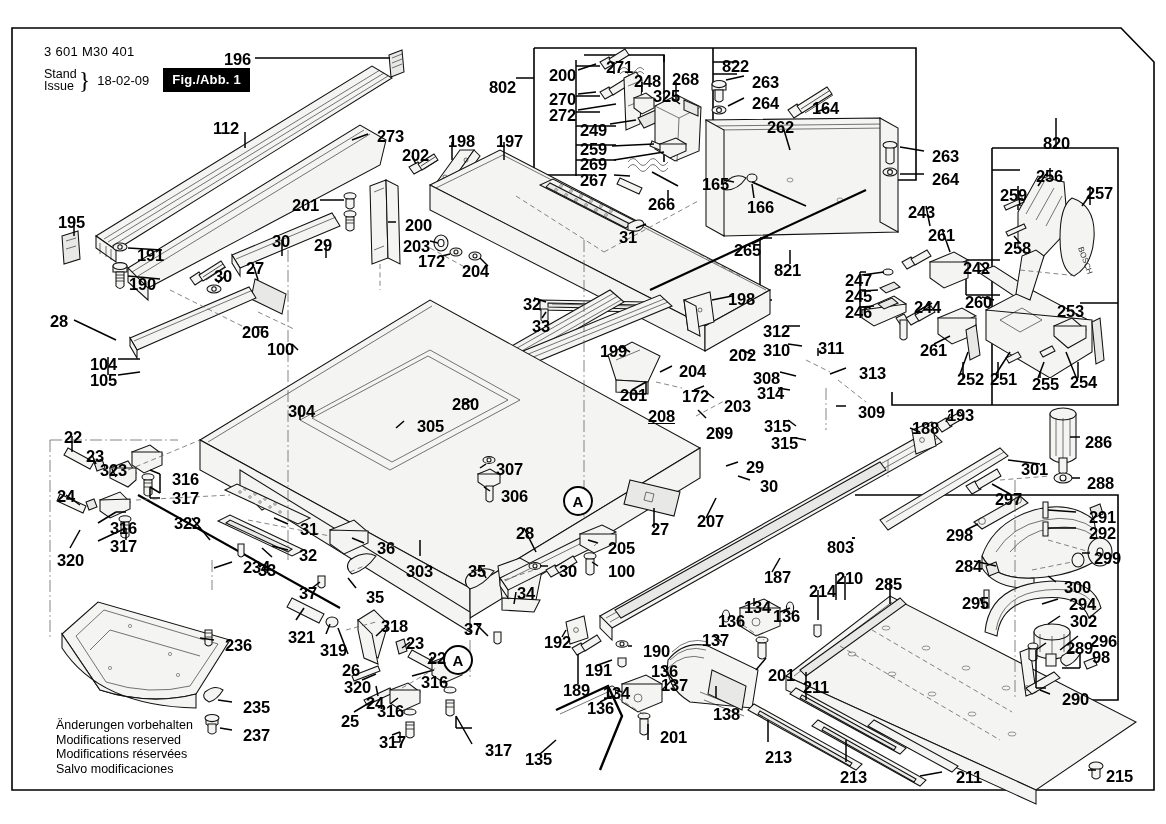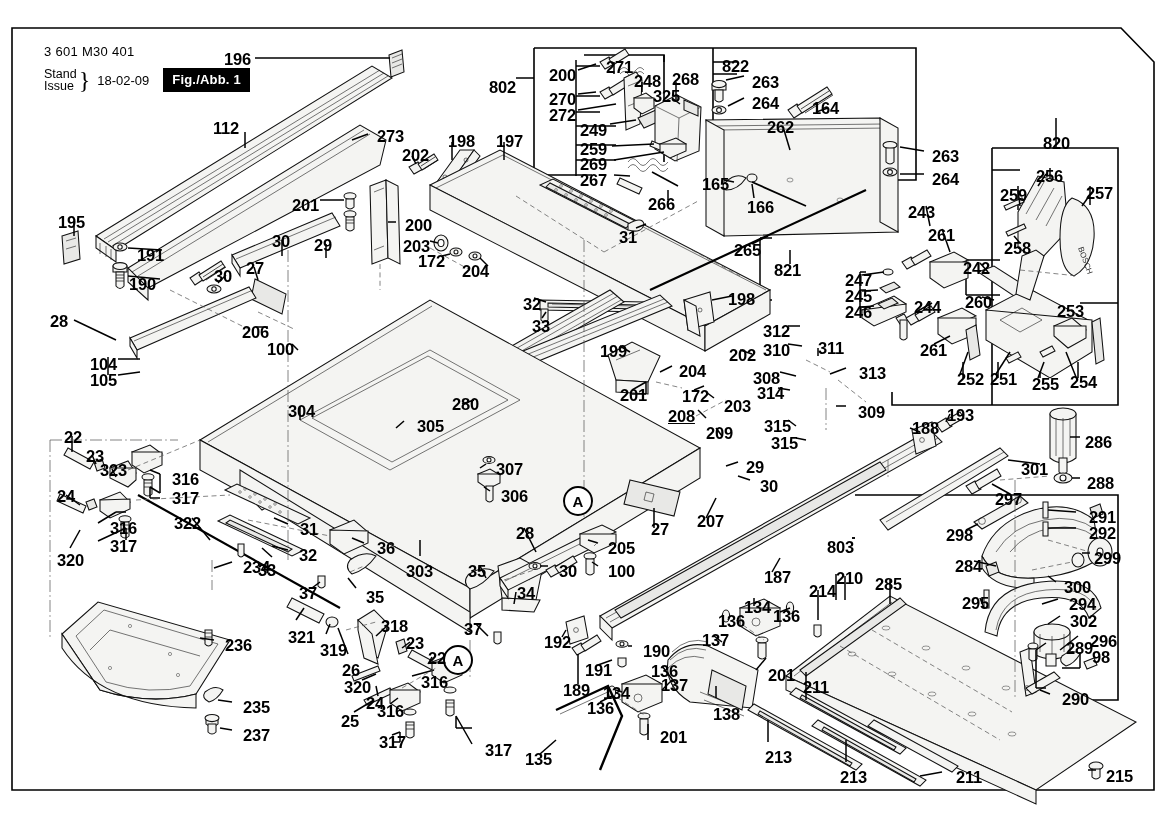--- a/index.html
+++ b/index.html
@@ -787,20 +787,26 @@
       <div class="stand-words">
         <div>Stand</div>
         <div>Issue</div>
       </div>
       <div class="brace">}</div>
       <div class="issue-date">18-02-09</div>
       <div class="figbox">Fig./Abb. 1</div>
     </div>
   </div>
 
+  <div id="disclaimer">
+    <div>Änderungen vorbehalten</div>
+    <div>Modifications reserved</div>
+    <div>Modifications réservées</div>
+    <div>Salvo modificaciones</div>
+  </div>
 
   <div class="circA" style="left:563px;top:486px;">A</div>
   <div class="circA" style="left:443px;top:645px;">A</div>
 
   <div id="callout-layer">
       <div class="lbl" style="left: 224px; top: 50px;">196</div>
       <div class="lbl" style="left: 213px; top: 119px;">112</div>
       <div class="lbl" style="left: 377px; top: 127px;">273</div>
       <div class="lbl" style="left: 448px; top: 132px;">198</div>
       <div class="lbl" style="left: 496px; top: 132px;">197</div>
@@ -871,21 +877,21 @@
       <div class="lbl" style="left: 651px; top: 520px;">27</div>
       <div class="lbl" style="left: 697px; top: 512px;">207</div>
       <div class="lbl" style="left: 764px; top: 568px;">187</div>
       <div class="lbl" style="left: 523px; top: 295px;">32</div>
       <div class="lbl" style="left: 532px; top: 317px;">33</div>
       <div class="lbl" style="left: 600px; top: 342px;">199</div>
       <div class="lbl" style="left: 620px; top: 386px;">201</div>
       <div class="lbl" style="left: 679px; top: 362px;">204</div>
       <div class="lbl" style="left: 682px; top: 387px;">172</div>
       <div class="lbl" style="left: 724px; top: 397px;">203</div>
-      <div class="lbl" style="left: 668px; top: 407px; text-decoration: underline;">208</div>
+      <div class="lbl" style="left: 648px; top: 407px; text-decoration: underline;">208</div>
       <div class="lbl" style="left: 706px; top: 424px;">209</div>
       <div class="lbl" style="left: 746px; top: 458px;">29</div>
       <div class="lbl" style="left: 760px; top: 477px;">30</div>
       <div class="lbl" style="left: 728px; top: 290px;">198</div>
       <div class="lbl" style="left: 729px; top: 346px;">202</div>
       <div class="lbl" style="left: 763px; top: 322px;">312</div>
       <div class="lbl" style="left: 763px; top: 341px;">310</div>
       <div class="lbl" style="left: 818px; top: 339px;">311</div>
       <div class="lbl" style="left: 753px; top: 369px;">308</div>
       <div class="lbl" style="left: 859px; top: 364px;">313</div>

